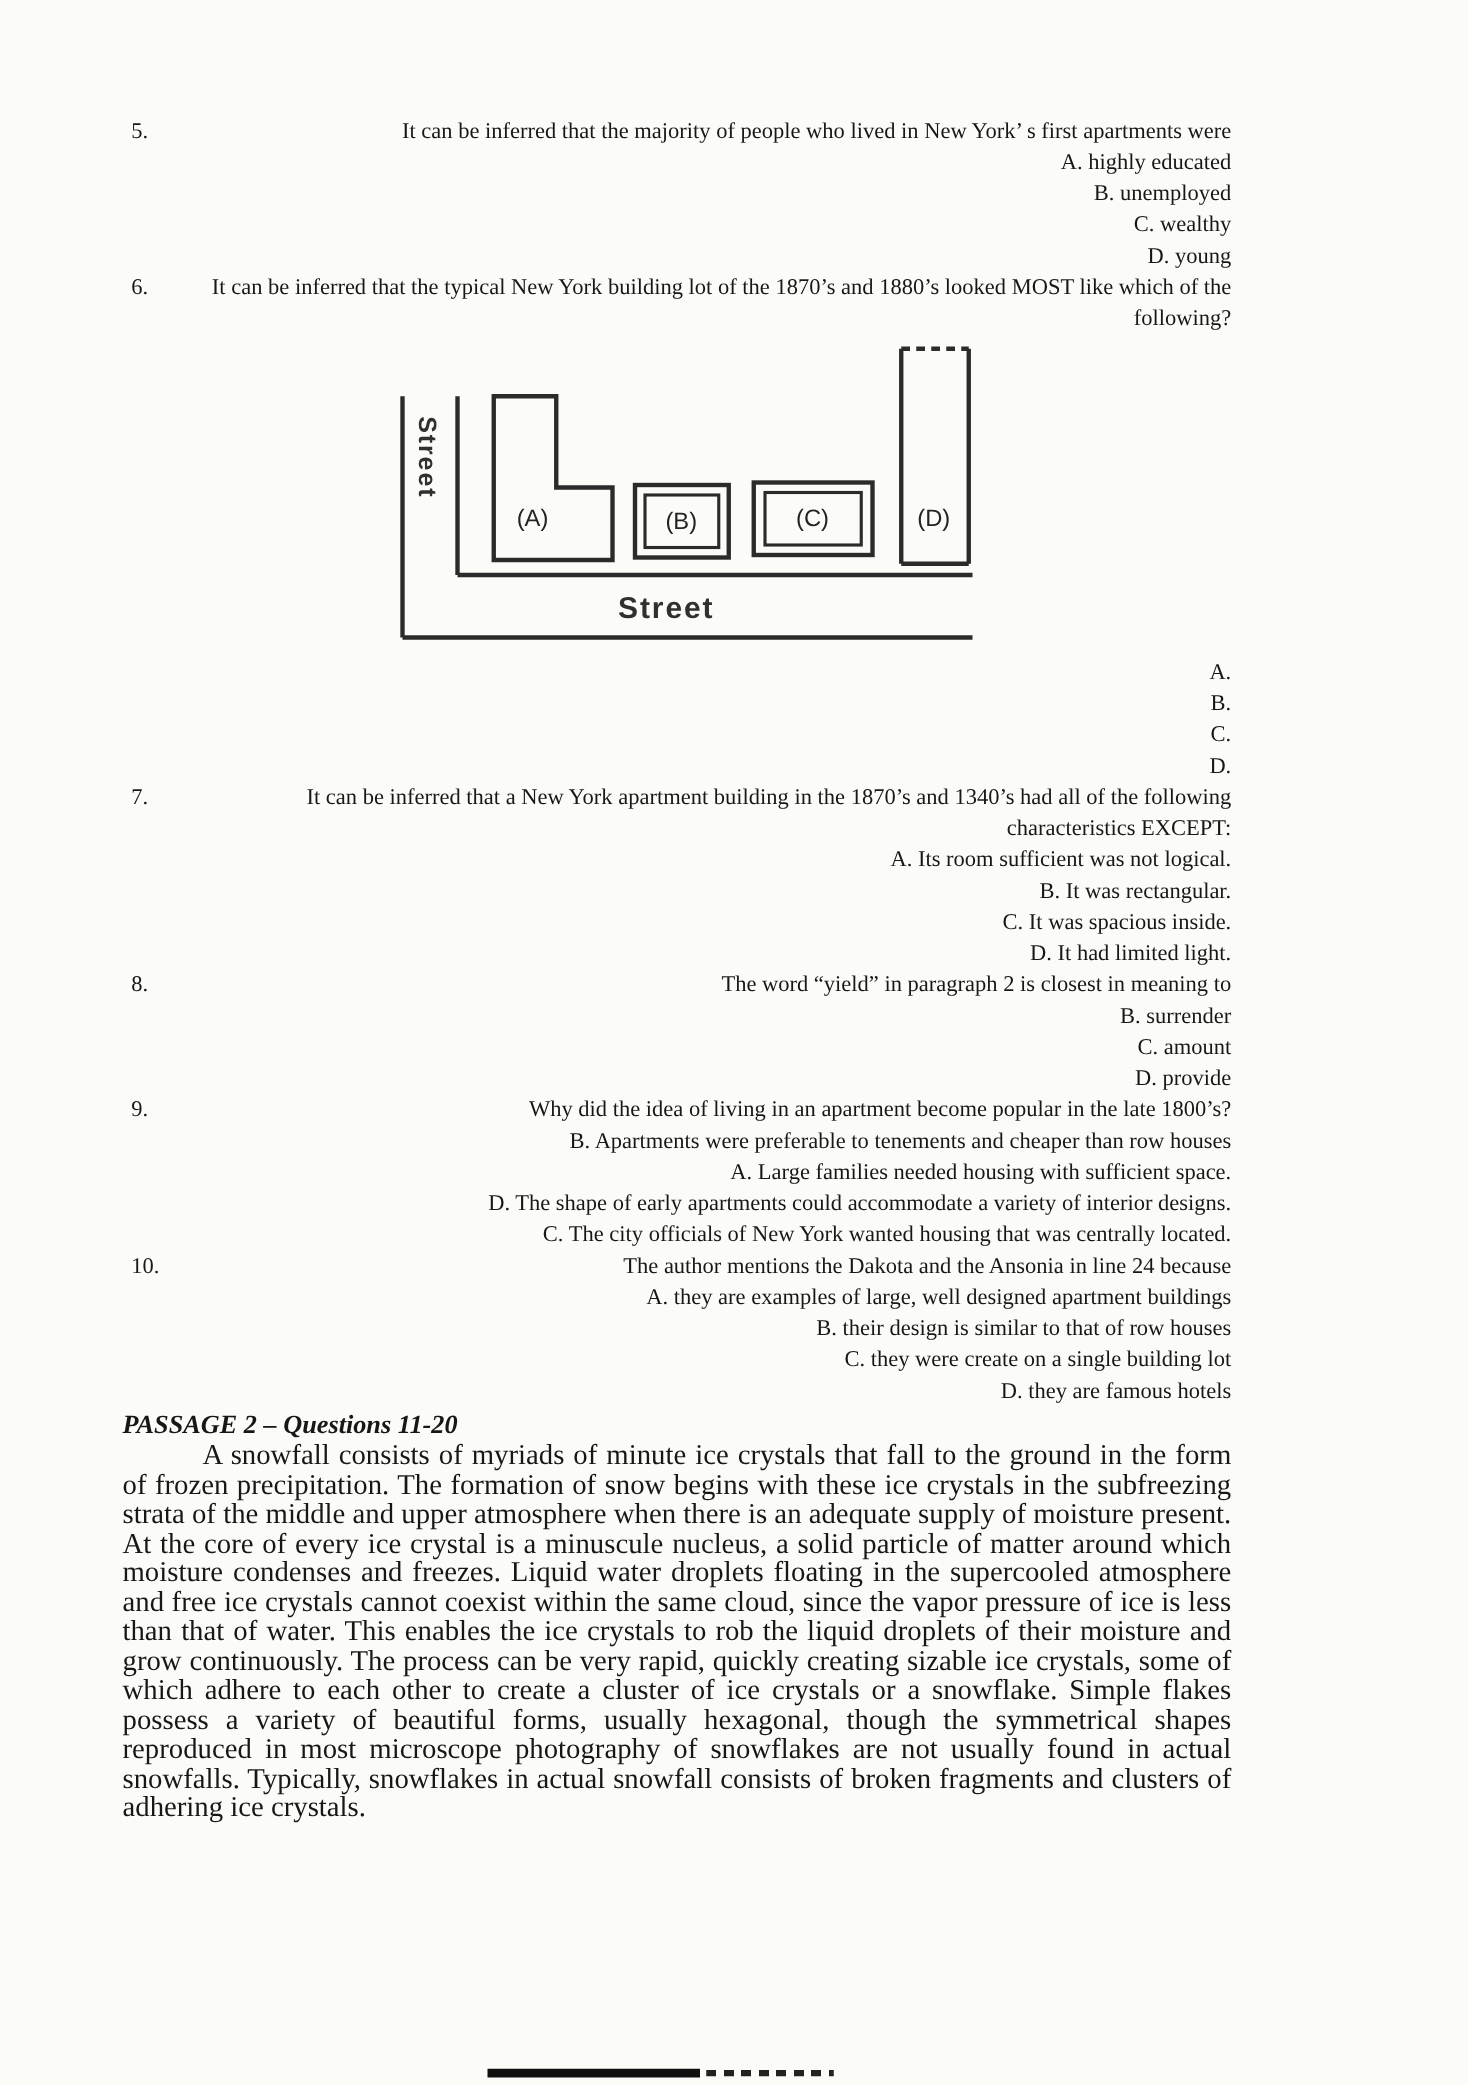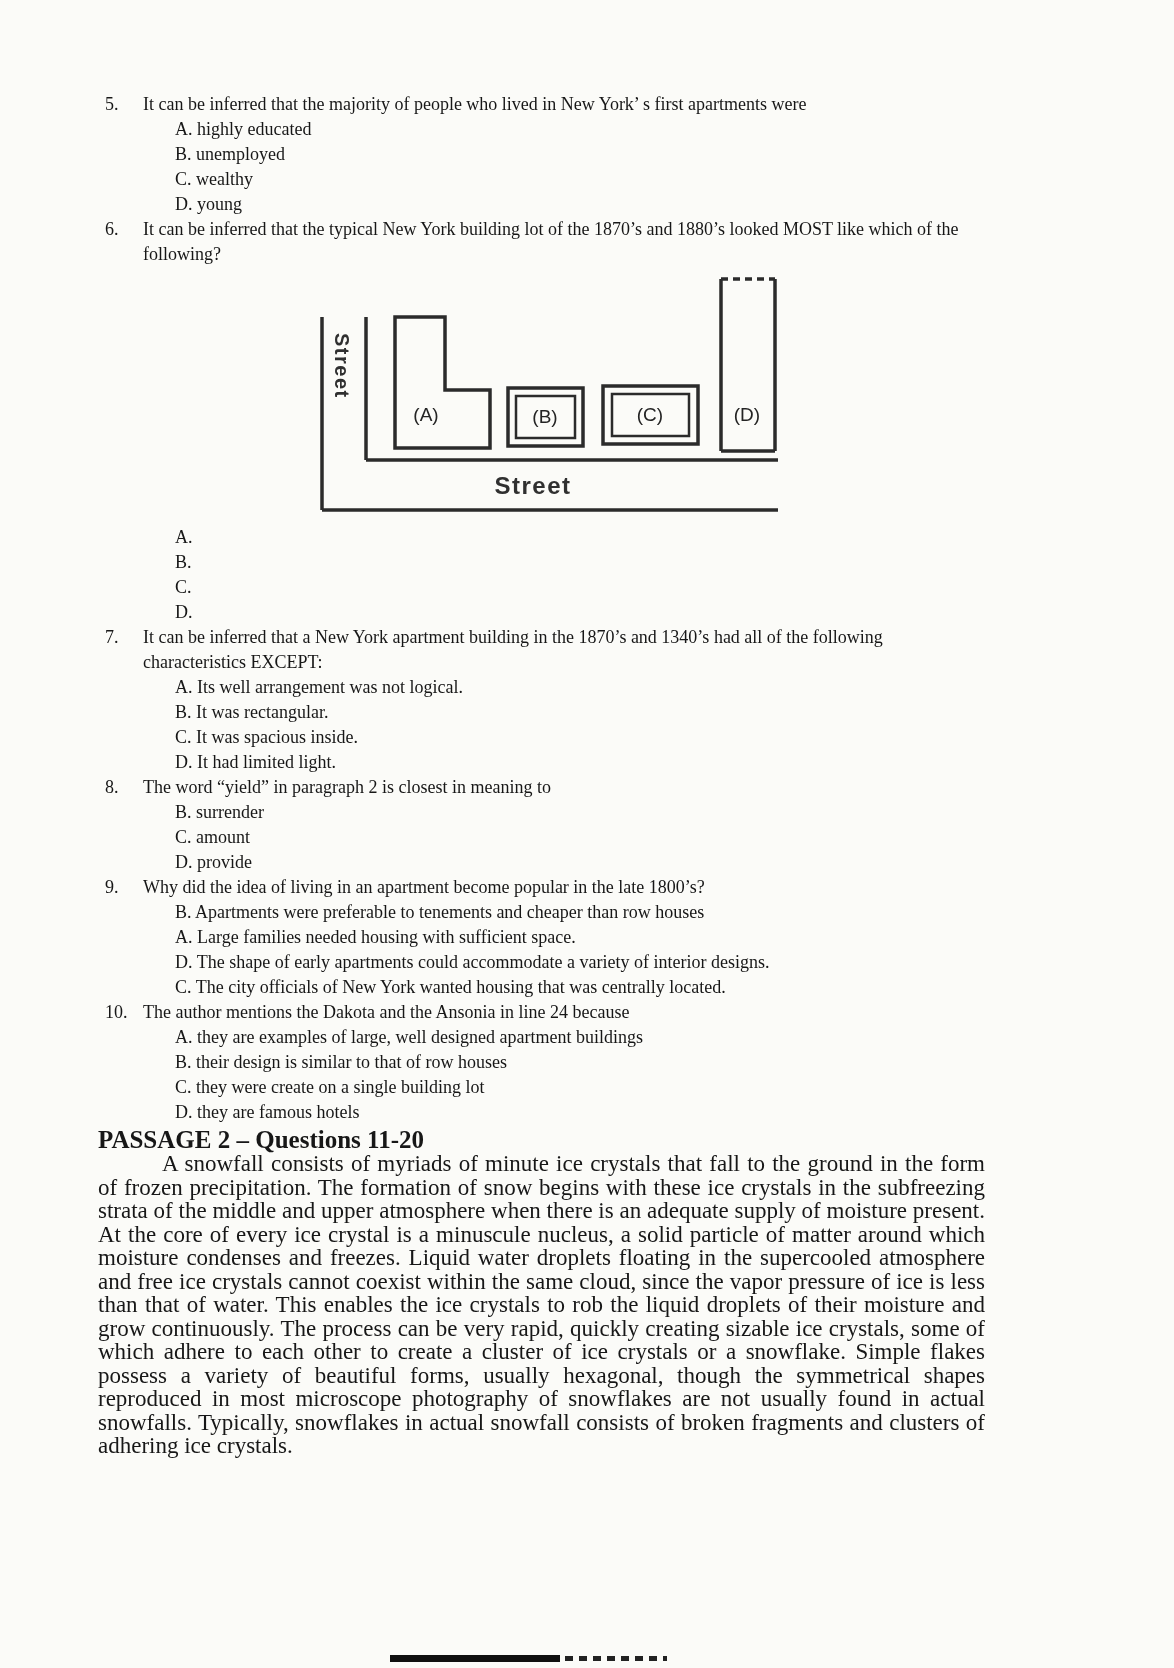--- a/index.html
+++ b/index.html
@@ -15,21 +15,21 @@
   .content {
     padding: 92px 189px 0 98px;
   }
   .question { margin-left: 7px; }
   .q-row {
     display: flex;
     font-size: 18px;
     line-height: 25px;
   }
   .q-num { flex: 0 0 38px; }
-  .q-body { flex: 1; }
+  .q-body { flex: 1; text-align: right; }
   .options {
     padding-left: 32px;
     font-size: 18px;
     line-height: 25px;
   }
   .diagram-wrap { margin: 4px 0 8px 167px; }
   svg.diagram { display: block; }
   .shape { fill: none; stroke: #2b2b2b; stroke-width: 3.5px; }
   .inner { stroke-width: 2.5px; }
   .dashed { stroke-dasharray: 7 5; }
@@ -41,23 +41,24 @@
   svg text.street {
     font-family: "Liberation Sans", sans-serif;
     font-weight: bold;
     fill: #303030;
     letter-spacing: 1.5px;
   }
   svg text.street-v { font-size: 20px; }
   svg text.street-h { font-size: 24px; }
   .passage-section { margin-top: 2px; }
   .passage-heading {
-    font-size: 25px;
+    font-size: 21px;
     line-height: 25px;
     font-weight: bold;
+    font-style: italic;
   }
   .passage-paragraph {
     font-size: 23px;
     line-height: 23.5px;
     text-align: justify;
     text-indent: 64px;
   }
   .page-number {
     margin-top: 12px;
     text-align: center;
@@ -141,21 +142,21 @@
       </div>
     </div>
   </section>
 
   <section class="question">
     <div class="q-row">
       <span class="q-num">7.</span>
       <div class="q-body">
         <span class="q-text">It can be inferred that a New York apartment building in the 1870’s and 1340’s had all of the following characteristics EXCEPT:</span>
         <div class="options">
-          <div class="option">A. Its well arrangement was not logical.</div>
+          <div class="option">A. Its room sufficient was not logical.</div>
           <div class="option">B. It was rectangular.</div>
           <div class="option">C. It was spacious inside.</div>
           <div class="option">D. It had limited light.</div>
         </div>
       </div>
     </div>
   </section>
 
   <section class="question">
     <div class="q-row">

